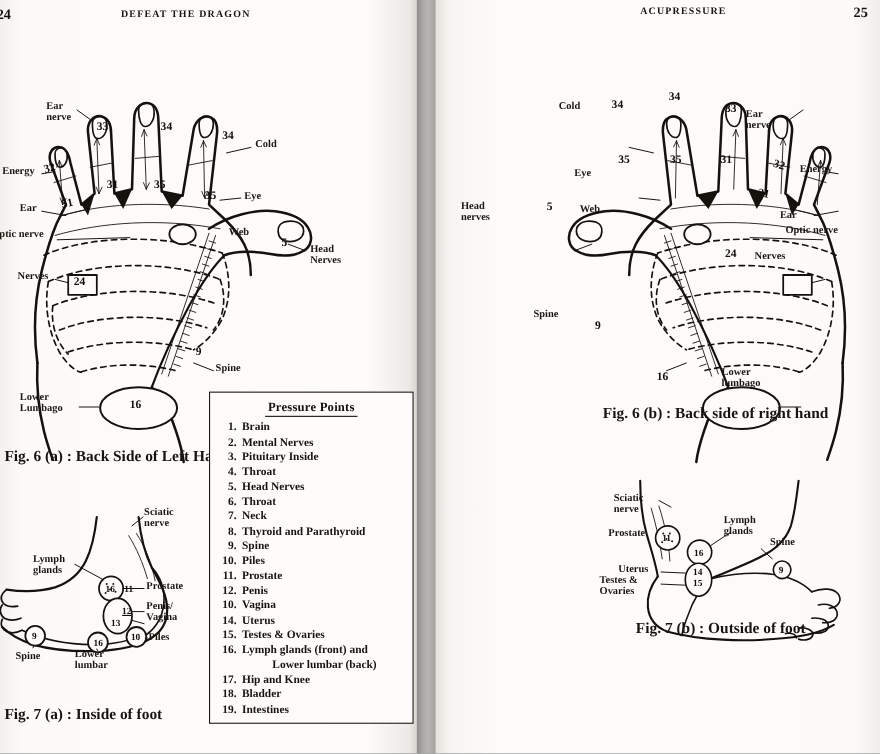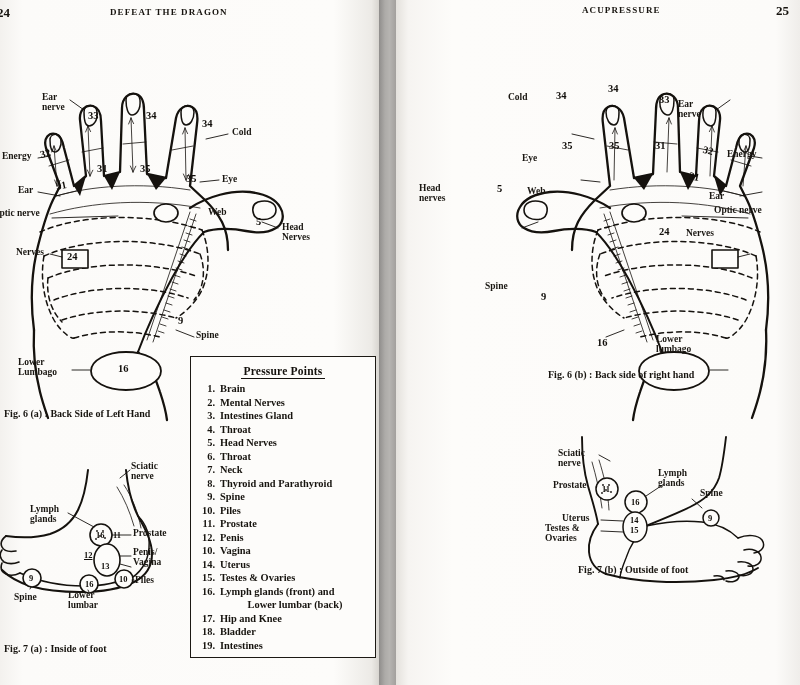--- a/index.html
+++ b/index.html
@@ -63,21 +63,21 @@
     font-family: "Liberation Serif", serif;
     font-weight: bold;
     font-size: 10.5px;
     color: #120f0b;
   }
   .num.sm { font-size: 8.5px; }
   .caption {
     position: absolute;
     font-family: "Liberation Serif", serif;
     font-weight: bold;
-    font-size: 10px;
+    font-size: 14px;
     color: #17140f;
     white-space: pre;
   }
 
   
   .ppbox {
     position: absolute;
     border: 1.6px solid #1c1914;
     background: #fdfcfa;
     padding: 4px 5px 5px 5px;
@@ -309,21 +309,21 @@
       <div class="lbl" style="left:30px;  top:505px;">Lymph<br>glands</div>
       <div class="lbl" style="left:133px; top:529px;">Prostate</div>
       <div class="lbl" style="left:133px; top:548px;">Penis/<br>Vagina</div>
       <div class="lbl" style="left:135px; top:576px;">Piles</div>
       <div class="lbl" style="left:14px;  top:593px;">Spine</div>
       <div class="lbl" style="left:68px;  top:591px;">Lower<br>lumbar</div>
     </div>
     <div>
       <div class="num sm" style="left:96px;  top:530px;">16</div>
       <div class="num sm" style="left:113px; top:530px;">11</div>
-      <div class="num sm" style="left:84px; top:550px;text-decoration:underline;">12</div>
+      <div class="num sm" style="left:111px; top:550px;text-decoration:underline;">12</div>
       <div class="num sm" style="left:101px; top:561px;">13</div>
       <div class="num sm" style="left:119px; top:574px;">10</div>
       <div class="num sm" style="left:29px;  top:573px;">9</div>
       <div class="num sm" style="left:85px;  top:579px;">16</div>
     </div>
 
     <div class="caption" style="left:4px; top:643px;">Fig. 7 (a) : Inside of foot</div>
 
     <div class="ppbox" id="pp-left">
       <div class="pptitle-wrap">
@@ -333,21 +333,21 @@
           <li>
             <span class="n">1.</span>
             <span class="t">Brain</span>
           </li>
           <li>
             <span class="n">2.</span>
             <span class="t">Mental Nerves</span>
           </li>
           <li>
             <span class="n">3.</span>
-            <span class="t">Intestines Gland</span>
+            <span class="t">Pituitary Inside</span>
           </li>
           <li>
             <span class="n">4.</span>
             <span class="t">Throat</span>
           </li>
           <li>
             <span class="n">5.</span>
             <span class="t">Head Nerves</span>
           </li>
           <li>

